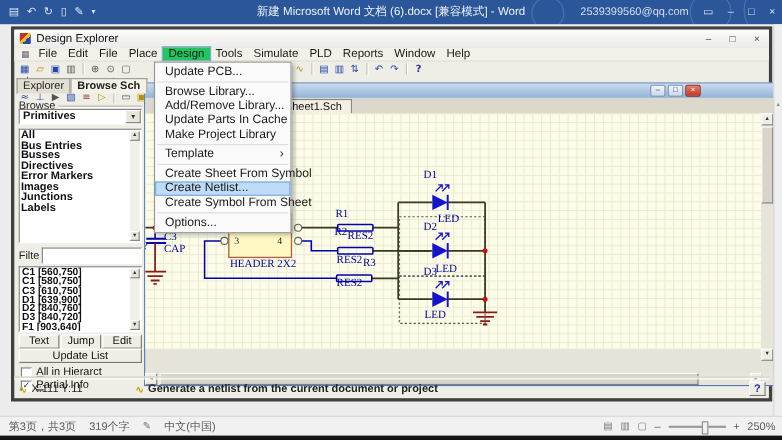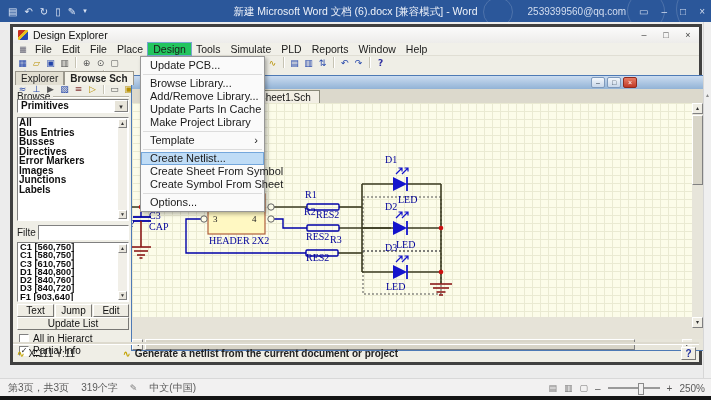--- a/index.html
+++ b/index.html
@@ -239,21 +239,21 @@
         </div>
       </div>
       <div class="filtrow">
         <span>Filte</span>
         <input value="" style="">
       </div>
       <div class="list sunken" style="top:171px;height:60px">
         <div class="lrow2">C1 [560,750]</div>
         <div class="lrow2">C1 [580,750]</div>
         <div class="lrow2">C3 [610,750]</div>
-        <div class="lrow2">D1 [840,800]</div>
+        <div class="lrow2">D1 [639,900]</div>
         <div class="lrow2">D2 [840,760]</div>
         <div class="lrow2">D3 [840,720]</div>
         <div class="lrow2">F1 [903,640]</div>
         <div class="vsb">
           <span class="sbtn" style="top:0">▲</span>
           <span class="sbtn" style="bottom:0">▼</span>
         </div>
       </div>
       <div class="btn abs" style="left:2px;top:233px;width:37px;height:13px">Text</div>
       <div class="btn abs" style="left:40px;top:233px;width:37px;height:20px">Jump</div>
@@ -413,25 +413,25 @@
         </div>
       <div class="mi">
           <span>Make Project Library</span>
         </div>
       <div class="msep"></div>
       <div class="mi">
         <span>Template</span>
         <span>›</span>
       </div>
       <div class="msep"></div>
+      <div class="mi">
+          <span>Create Sheet From Symbol</span>
+        </div>
       <div class="mi hl">
           <span>Create Netlist...</span>
-        </div>
-      <div class="mi">
-          <span>Create Sheet From Symbol</span>
         </div>
       <div class="mi">
           <span>Create Symbol From Sheet</span>
         </div>
       <div class="msep"></div>
       <div class="mi">
           <span>Options...</span>
         </div>
     </div>
 

